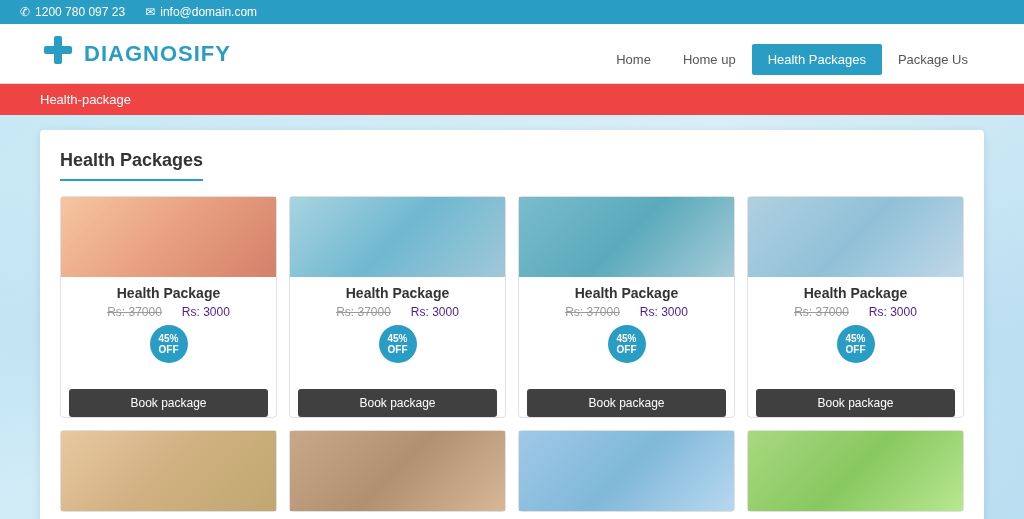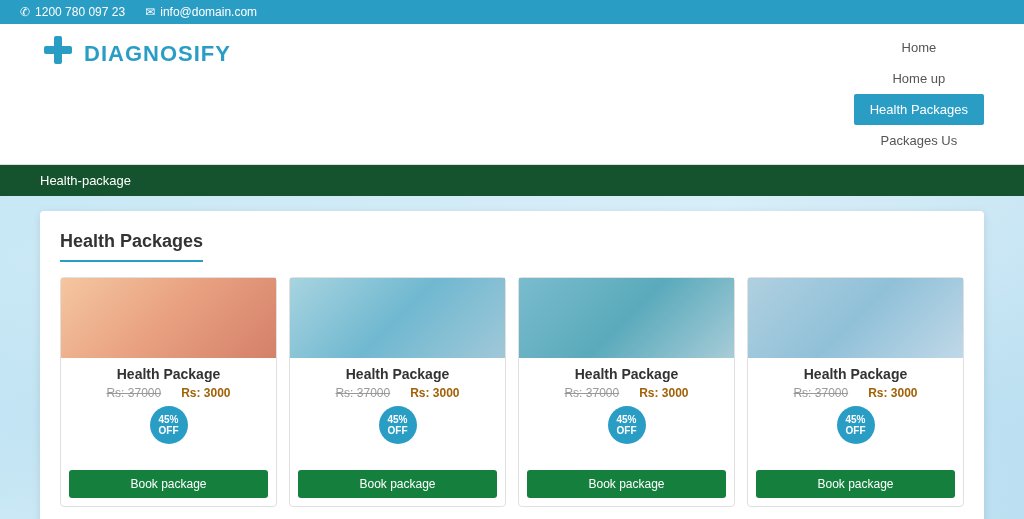--- a/index.html
+++ b/index.html
@@ -23,21 +23,21 @@
     .top-bar-item {
       display: flex;
       align-items: center;
       gap: 5px;
     }
 
     
     .header {
       background: white;
       display: flex;
-      align-items: flex-start;
+      align-items: flex-end;
       justify-content: space-between;
       padding: 8px 40px;
       border-bottom: 1px solid #ddd;
     }
     .logo {
       display: flex;
       align-items: center;
       gap: 8px;
     }
     .logo-icon {
@@ -48,38 +48,37 @@
     .logo-text {
       font-size: 22px;
       font-weight: bold;
       color: #2a9dc5;
       letter-spacing: 1px;
     }
     .nav {
       display: flex;
       align-items: center;
       gap: 0;
-      flex-direction: column;
     }
     .nav-item {
       padding: 8px 16px;
       font-size: 13px;
       color: #555;
       cursor: pointer;
       text-decoration: none;
     }
     .nav-item.active {
       background: #2a9dc5;
       color: white;
       border-radius: 2px;
     }
 
     
     .breadcrumb-bar {
-      background: #14532d;
+      background: #ef4444;
       padding: 8px 40px;
       color: white;
       font-size: 13px;
     }
 
     
     .main-wrapper {
       position: relative;
       padding: 15px 40px;
       background: linear-gradient(135deg, #c8e8f5 0%, #d8eef8 50%, #b8ddf0 100%);
@@ -118,21 +117,20 @@
       display: grid;
       grid-template-columns: repeat(4, 1fr);
       gap: 12px;
     }
 
     .package-card {
       border: 1px solid #e0e0e0;
       border-radius: 4px;
       overflow: visible;
       text-align: center;
-      padding-bottom: 8px;
       background: white;
       position: relative;
     }
 
     .package-image {
       width: 100%;
       height: 80px;
       object-fit: cover;
       display: block;
       background: #ccc;
@@ -164,22 +162,22 @@
       font-size: 12px;
       margin-bottom: 6px;
     }
 
     .price-original {
       text-decoration: line-through;
       color: #999;
     }
 
     .price-discounted {
-      color: #a16207;
-      font-weight: bold;
+      color: #4c1d95;
+      font-weight: normal;
     }
 
     .discount-badge {
       position: absolute;
       left: 50%;
       transform: translateX(-50%);
       background: #2a9dc5;
       color: white;
       border-radius: 50%;
       width: 38px;
@@ -192,21 +190,21 @@
       font-weight: bold;
       line-height: 1.1;
       z-index: 2;
     }
 
     .book-btn {
       display: block;
       width: calc(100% - 16px);
       margin: 0 8px;
       padding: 7px 0;
-      background: #15803d;
+      background: #404040;
       color: white;
       border: none;
       border-radius: 3px;
       font-size: 12px;
       cursor: pointer;
       text-align: center;
       margin-top: 42px;
     }
   </style>
 </head>
@@ -230,21 +228,21 @@
         <rect x="14" y="4" width="8" height="28" rx="2" fill="#2a9dc5"></rect>
         <rect x="4" y="14" width="28" height="8" rx="2" fill="#2a9dc5"></rect>
       </svg>
     </div>
     <span class="logo-text">DIAGNOSIFY</span>
   </div>
   <nav class="nav">
     <a class="nav-item">Home</a>
     <a class="nav-item">Home up</a>
     <a class="nav-item active">Health Packages</a>
-    <a class="nav-item">Packages Us</a>
+    <a class="nav-item">Package Us</a>
   </nav>
 </div>
 
 <div class="breadcrumb-bar">
   <span>Health-package</span>
 </div>
 
 <div class="main-wrapper">
   <div class="bg-blur"></div>
   <div class="content-card">

